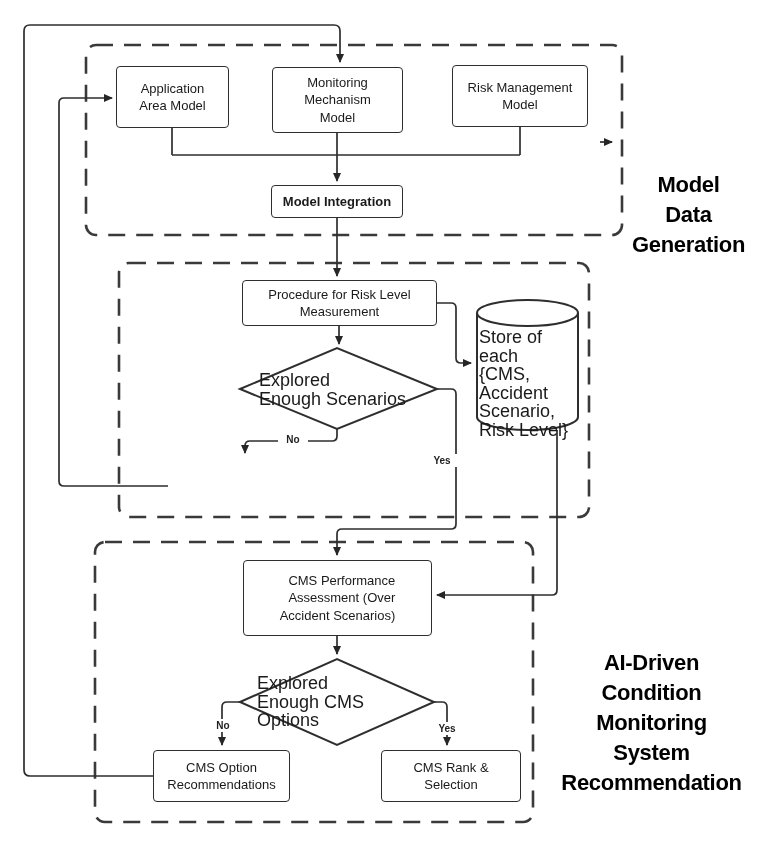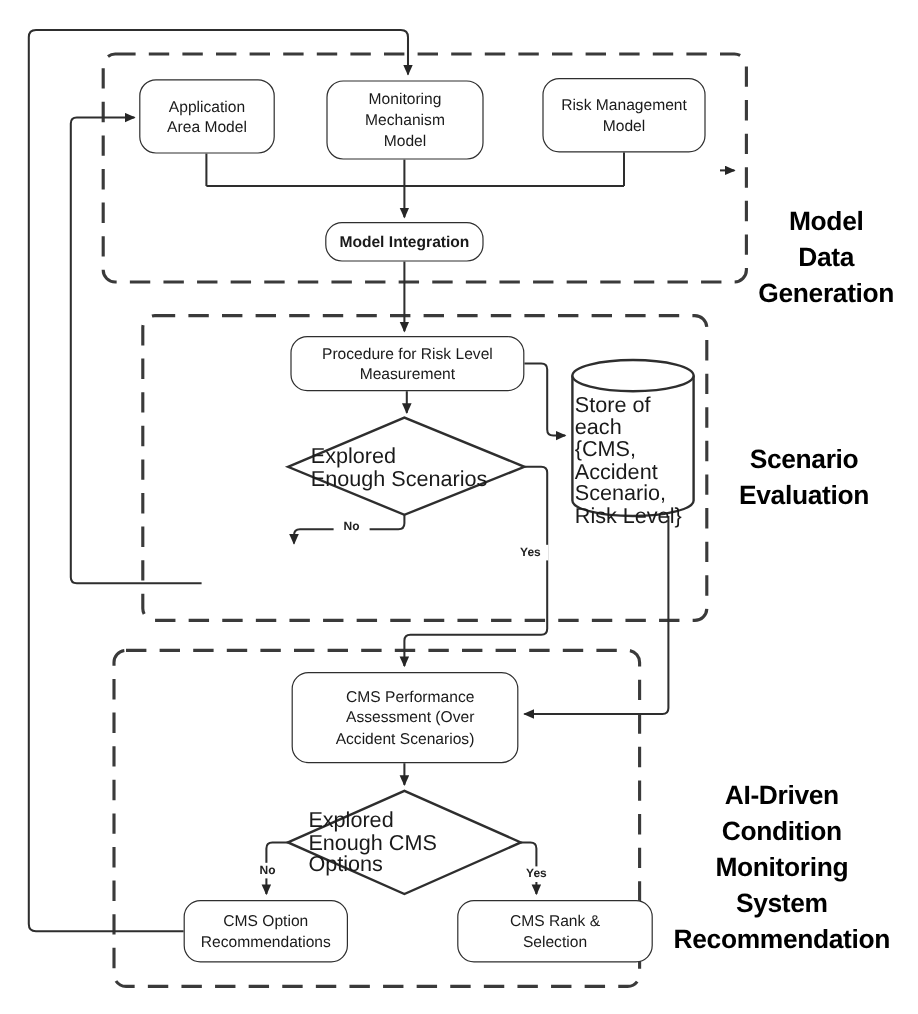--- a/index.html
+++ b/index.html
@@ -2,21 +2,21 @@
 <html><head>
 <meta charset="utf-8">
 <style>
   html,body{margin:0;padding:0;background:#fff;}
   .canvas{
     position:relative;width:765px;height:845px;background:#fff;overflow:hidden;
     font-family:"Liberation Sans","DejaVu Sans",sans-serif;color:#1a1a1a;
   }
   .layer{position:absolute;left:0;top:0;width:765px;height:845px;}
   .node{
-    position:absolute;box-sizing:border-box;border:1.8px solid #2e2e2e;border-radius:14px;
+    position:absolute;box-sizing:border-box;border:1.8px solid #2e2e2e;border-radius:4px;
     background:#fff;display:flex;align-items:center;justify-content:center;text-align:center;
     font-size:13px;line-height:1.32;white-space:pre-line;padding:2px 4px;
   }
   .free-label{
     position:absolute;white-space:pre-line;font-size:18px;line-height:18.5px;
   }
   .section-label{
     position:absolute;text-align:center;white-space:pre-line;font-weight:bold;
     font-size:22px;line-height:30px;color:#000;letter-spacing:-0.3px;
   }
@@ -95,21 +95,21 @@
 Measurement</div>
 
 
   <div class="node" style="left:243px;top:560px;width:189px;height:76px;text-align:right;">CMS Performance
 Assessment (Over
 Accident Scenarios)</div>
 
   <div class="node" style="left:153px;top:750px;width:137px;height:52px;">CMS Option
 Recommendations</div>
 
-  <div class="node" style="left:381px;top:750px;width:163px;height:52px;">CMS Rank &amp;
+  <div class="node" style="left:381px;top:750px;width:140px;height:52px;">CMS Rank &amp;
 Selection</div>
 
   <div class="free-label" style="left:259px;top:371px;width:160px;">Explored
 Enough Scenarios</div>
 
   <div class="free-label" style="left:257px;top:674px;width:160px;">Explored
 Enough CMS
 Options</div>
 
   <div class="free-label" style="left:479px;top:328px;width:97px;">Store of each
@@ -120,22 +120,20 @@
 
   <div class="edge-label" style="left:278px;top:433px;width:28px;">No</div>
   <div class="edge-label" style="left:427px;top:454px;width:28px;">Yes</div>
   <div class="edge-label" style="left:207px;top:719px;width:30px;">No</div>
   <div class="edge-label" style="left:431px;top:722px;width:30px;">Yes</div>
 
   <div class="section-label" style="left:612px;top:170px;width:153px;">Model
 Data
 Generation</div>
 
-  <div class="section-label" style="left:595px;top:368px;width:150px;">Scenario
-Evaluation</div>
 
   <div class="section-label" style="left:538px;top:648px;width:227px;">AI-Driven
 Condition
 Monitoring
 System
 Recommendation</div>
 
 </div>
 
 </body></html>

